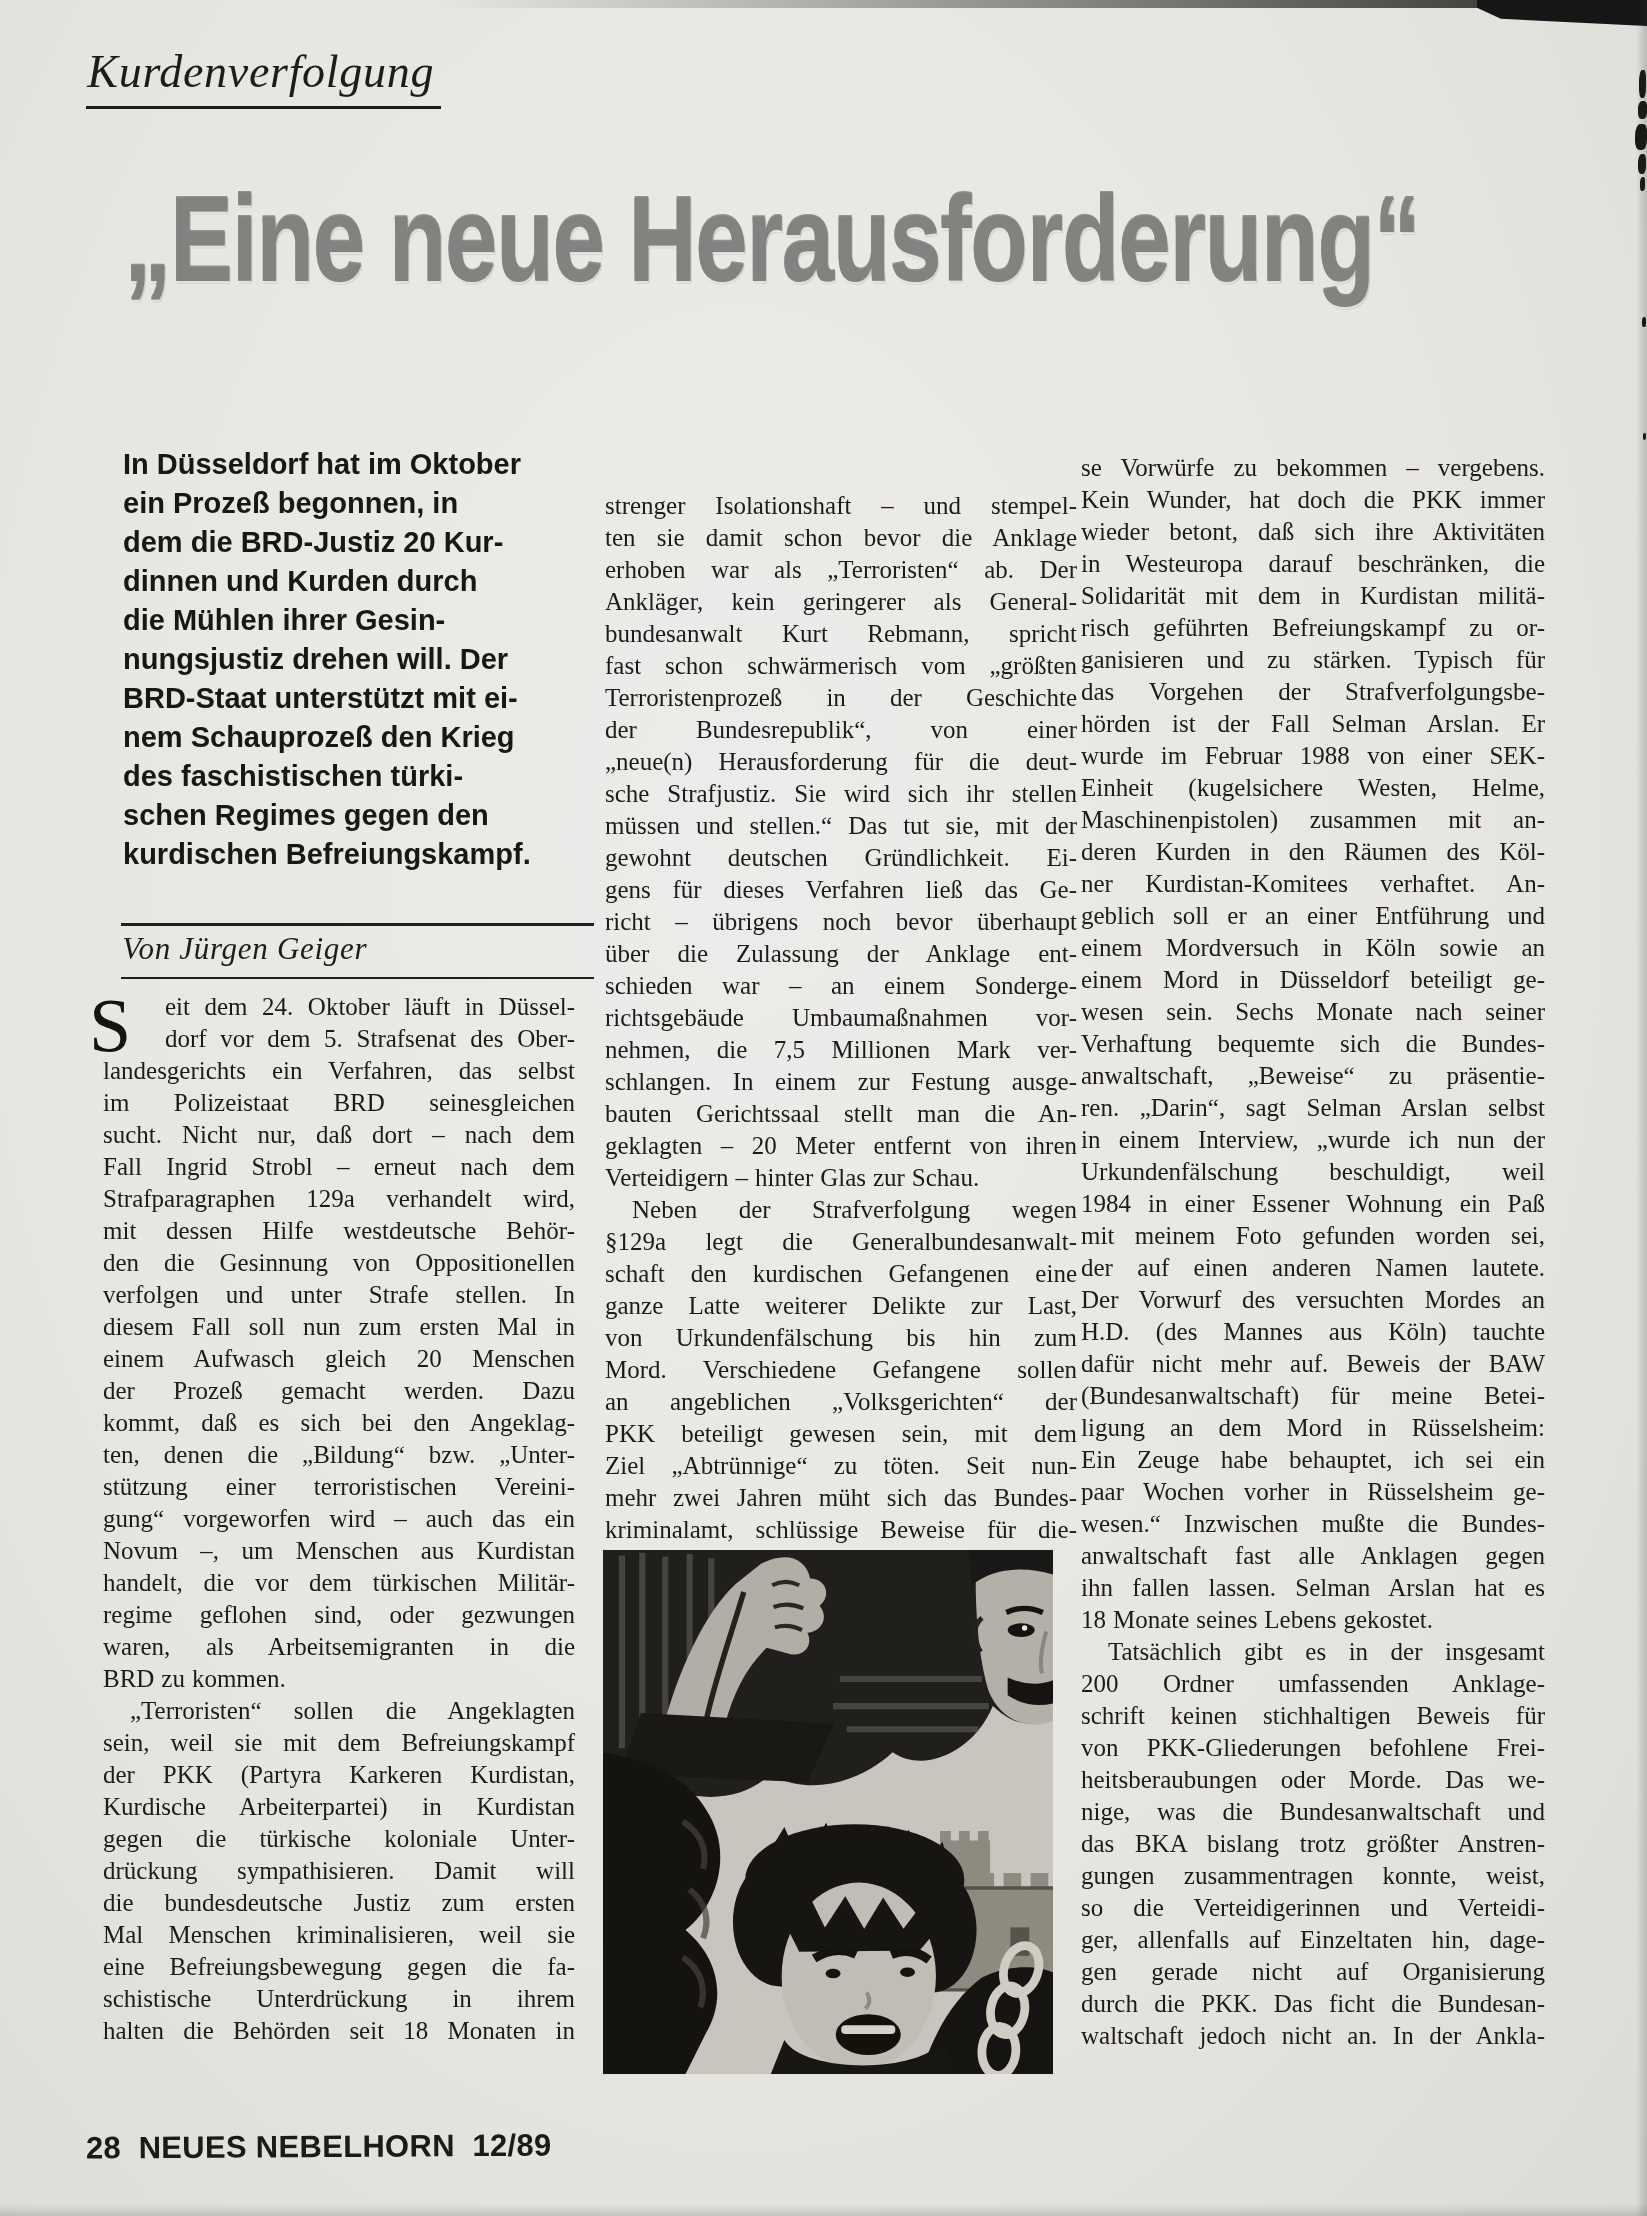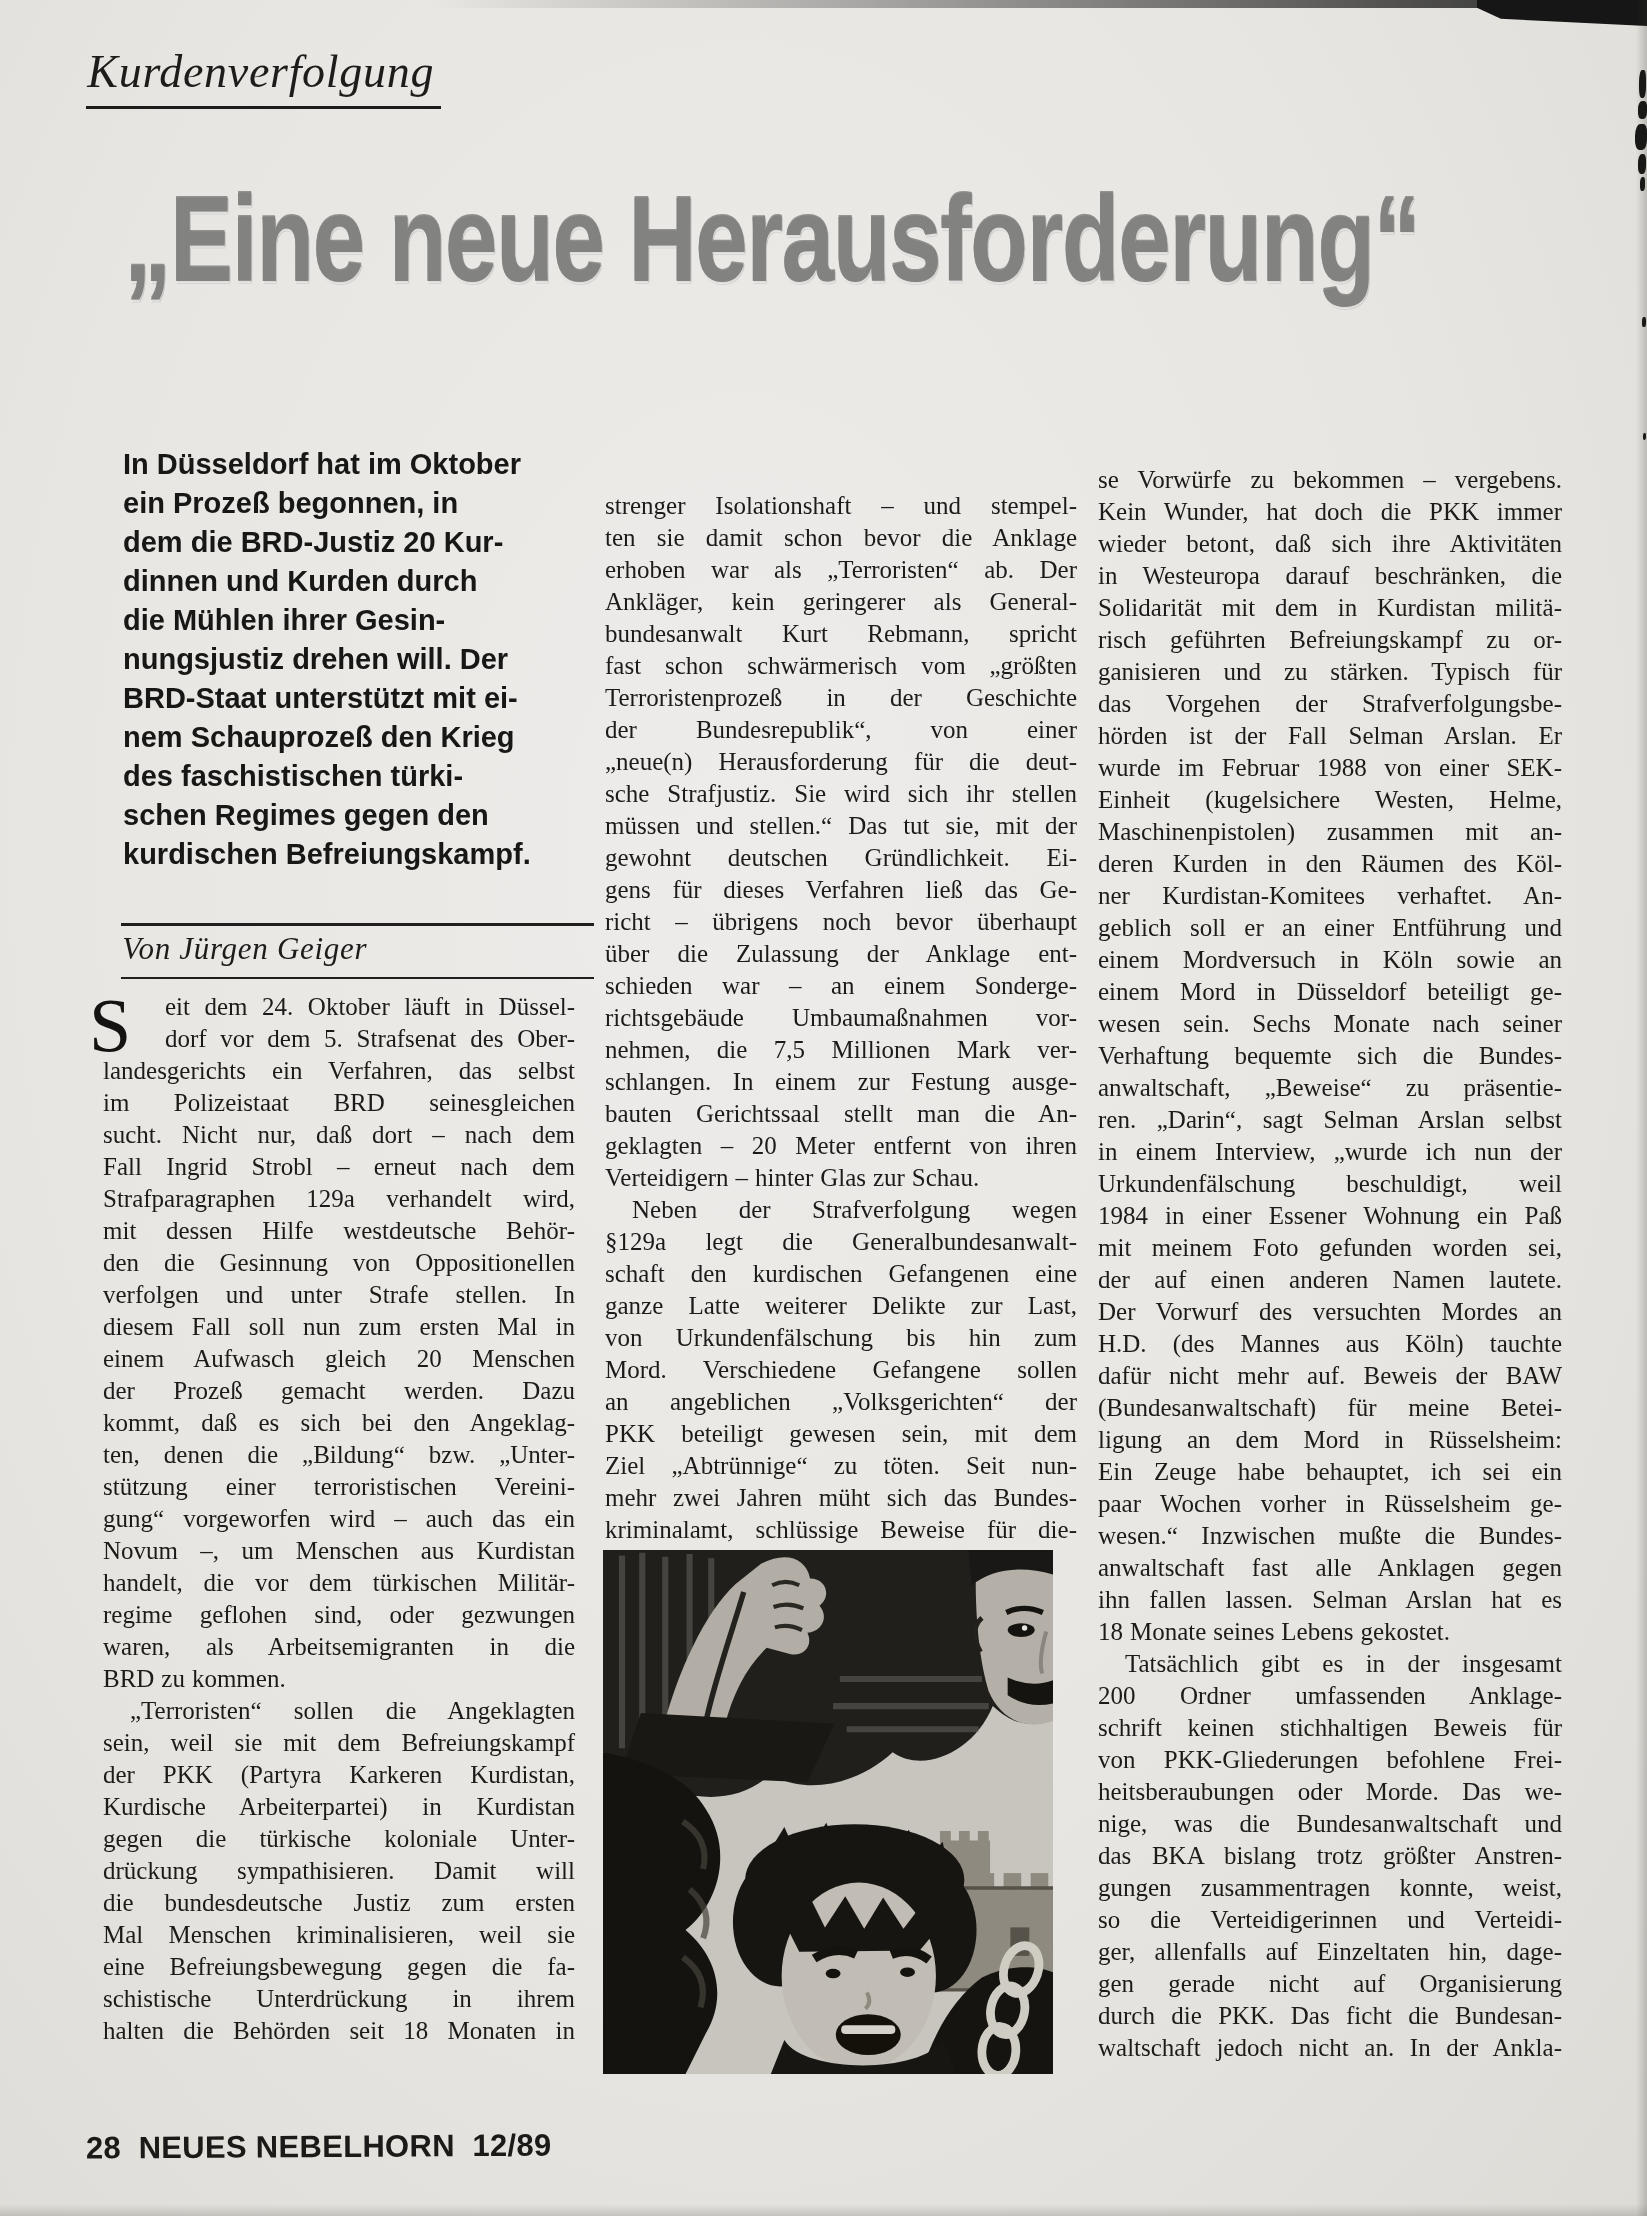--- a/index.html
+++ b/index.html
@@ -59,21 +59,21 @@
     border-top:3.4px solid #201f1d;border-bottom:2px solid #201f1d;
     padding:5.4px 0 9.4px 1.3px;
     font-style:italic;font-size:31px;color:#1d1c1a;letter-spacing:0.7px;margin-left:33px;
   }
   .dropcap{
     position:absolute;left:89px;top:987px;
     font-size:76px;line-height:1;color:#141311;
   }
   .col-left-body{left:88px;top:991px;width:472px;margin-left:15px;}
   .col-mid{left:589px;top:490px;width:472px;margin-left:16px;}
-  .col-right{left:1081px;top:464px;width:464px;margin-left:17px;}
+  .col-right{left:1081px;top:452px;width:464px;}
   
   .illustration{position:absolute;left:603px;top:1550px;width:450px;height:524px;}
   .illustration svg{display:block;width:100%;height:100%;}
   
   .footer{
     position:absolute;left:86px;top:2129px;
     font-family:"Liberation Sans", sans-serif;font-weight:700;
     font-size:31px;color:#1b1a18;letter-spacing:0.3px;
     transform:rotate(-.35deg);
   }

